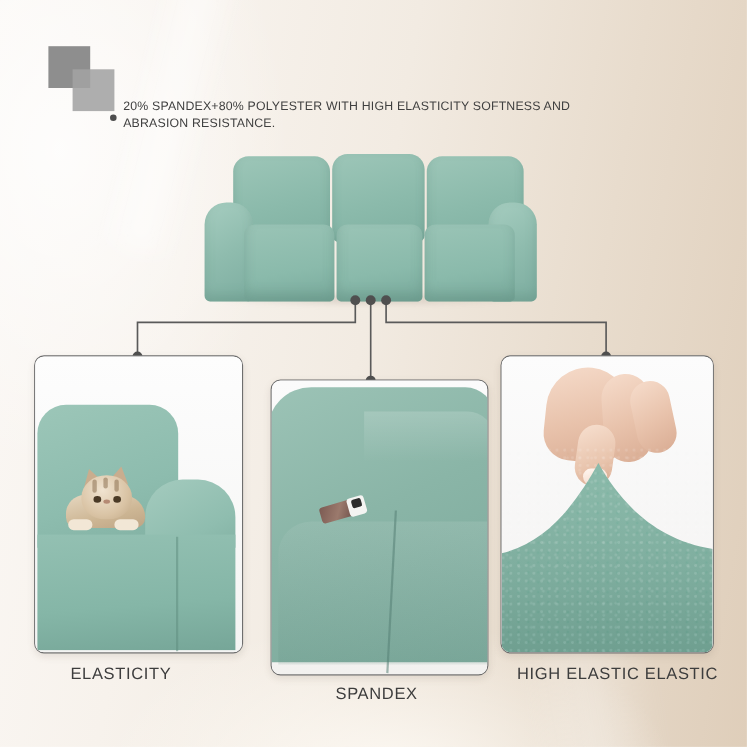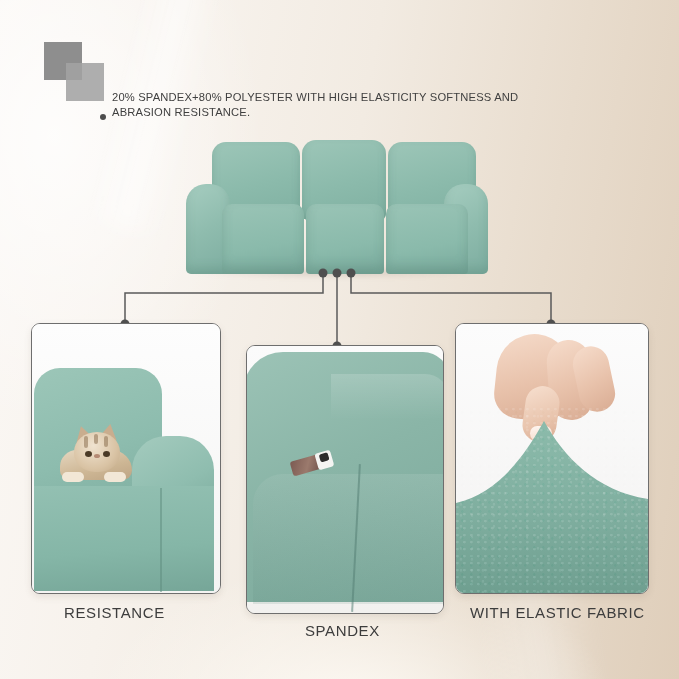--- a/index.html
+++ b/index.html
@@ -25,21 +25,21 @@
   .logo i{position:absolute;display:block;}
   .logo i.a{left:0;top:0;width:38px;height:38px;background:#8e8e8e;}
   .logo i.b{left:22px;top:21px;width:38px;height:38px;background:#a3a3a3;opacity:.88;}
   .title{
     position:absolute;left:104px;top:38px;
     font-size:45px;letter-spacing:.5px;color:#4a4a4a;font-weight:400;
     white-space:nowrap;line-height:1.05;
   }
   .bullet-row{
     position:absolute;left:100px;top:90px;width:440px;
-    display:flex;align-items:flex-end;gap:6px;
+    display:flex;align-items:center;gap:6px;
   }
   .dotmark{width:6px;height:6px;border-radius:50%;background:#4d4d4d;margin-top:5px;flex:0 0 auto;}
   .subtitle{
     font-size:11.2px;color:#3f3f3f;line-height:1.32;letter-spacing:.18px;
   }
 
   
   .sofa{position:absolute;left:186px;top:140px;width:302px;height:134px;}
   .sofa .shadow{
     position:absolute;left:4px;bottom:-5px;width:294px;height:14px;
@@ -199,21 +199,21 @@
         <span class="k-stripe" style="left:20px;top:2px;width:4px;height:10px;"></span>
         <span class="k-stripe" style="left:30px;top:4px;width:4px;height:11px;"></span>
         <span class="k-eye" style="left:11px;top:19px;"></span>
         <span class="k-eye" style="left:29px;top:19px;"></span>
       </div>
       <span class="k-nose"></span>
       <span class="k-paw" style="left:2px;"></span>
       <span class="k-paw" style="left:44px;"></span>
     </div>
   </div>
-  <div class="cap cap-left">RESISTANCE</div>
+  <div class="cap cap-left">ELASTICITY</div>
 
   <div class="card card-mid">
     <div class="cm-bg"></div>
     <div class="cm-arm"></div>
     <div class="cm-top-edge"></div>
     <div class="cm-fold"></div>
     <div class="cm-seam"></div>
     <div class="pocket-item">
       <span class="pi-body"></span>
       <span class="pi-white"></span>
@@ -238,15 +238,15 @@
             <stop offset="0%" stop-color="#8cbbab"></stop>
             <stop offset="55%" stop-color="#7fae9f"></stop>
             <stop offset="100%" stop-color="#6f9f90"></stop>
           </linearGradient>
         </defs>
         <path d="M0,96 C42,86 68,50 88,14 C108,50 140,84 192,92 L192,186 L0,186 Z" fill="url(#fg)"></path>
       </svg>
       <span class="tex"></span>
     </div>
   </div>
-  <div class="cap cap-right">WITH ELASTIC FABRIC</div>
+  <div class="cap cap-right">HIGH ELASTIC ELASTIC</div>
 
 </div>
 
 </body></html>

